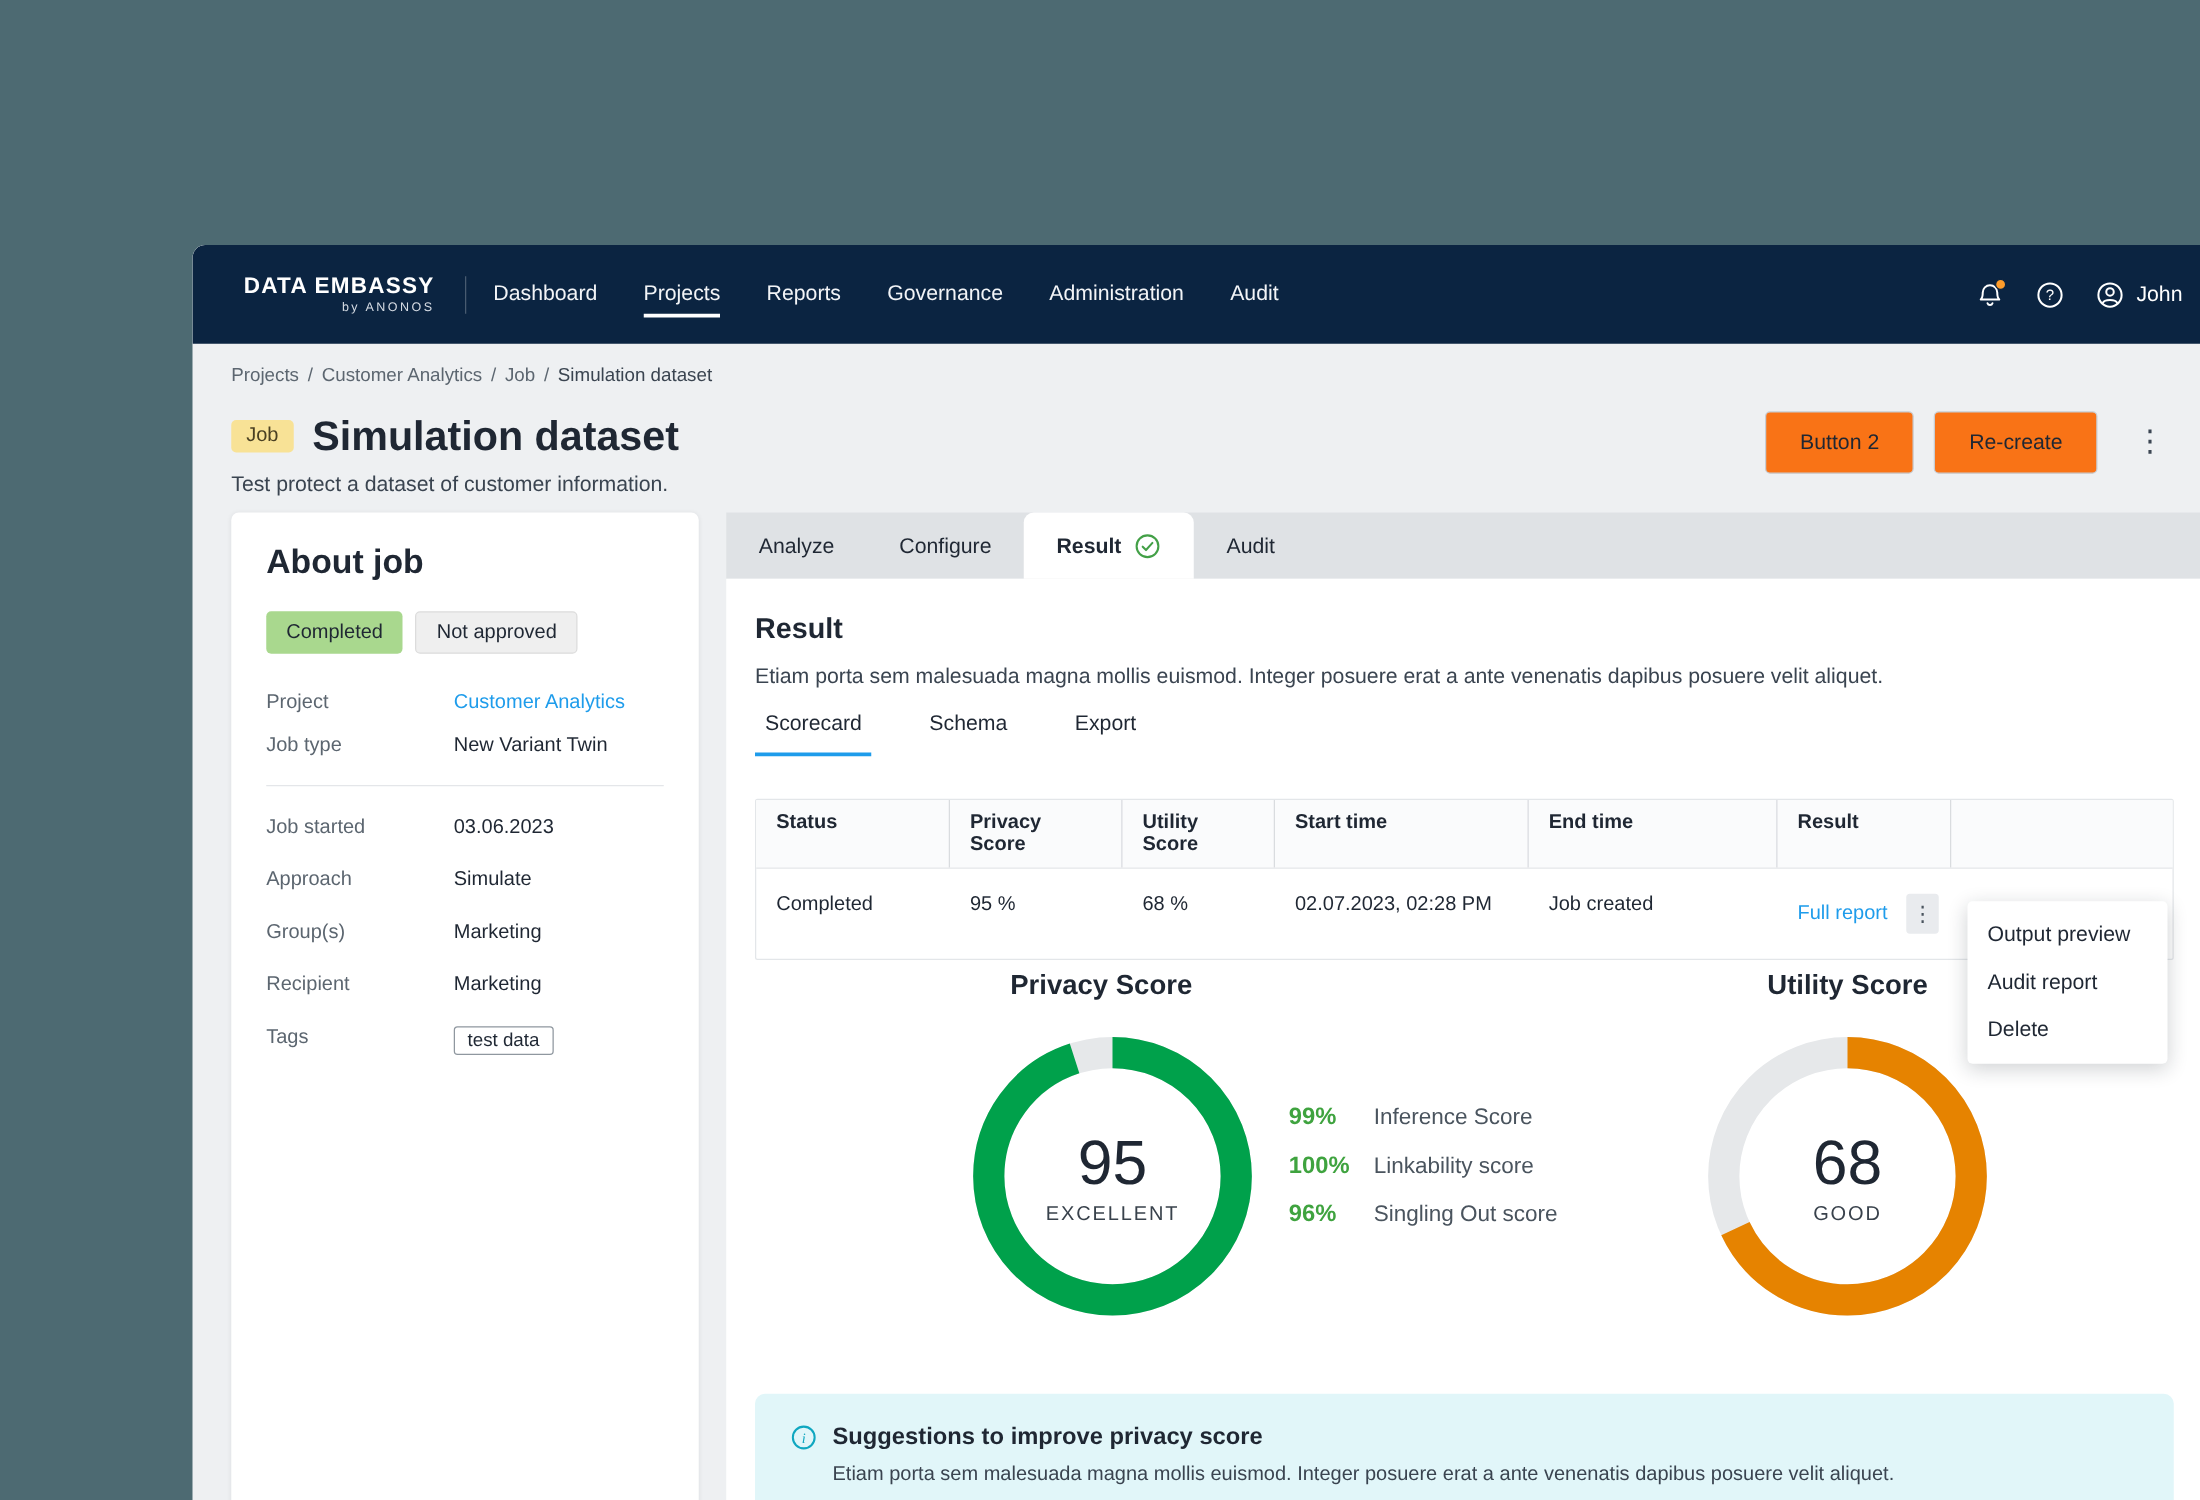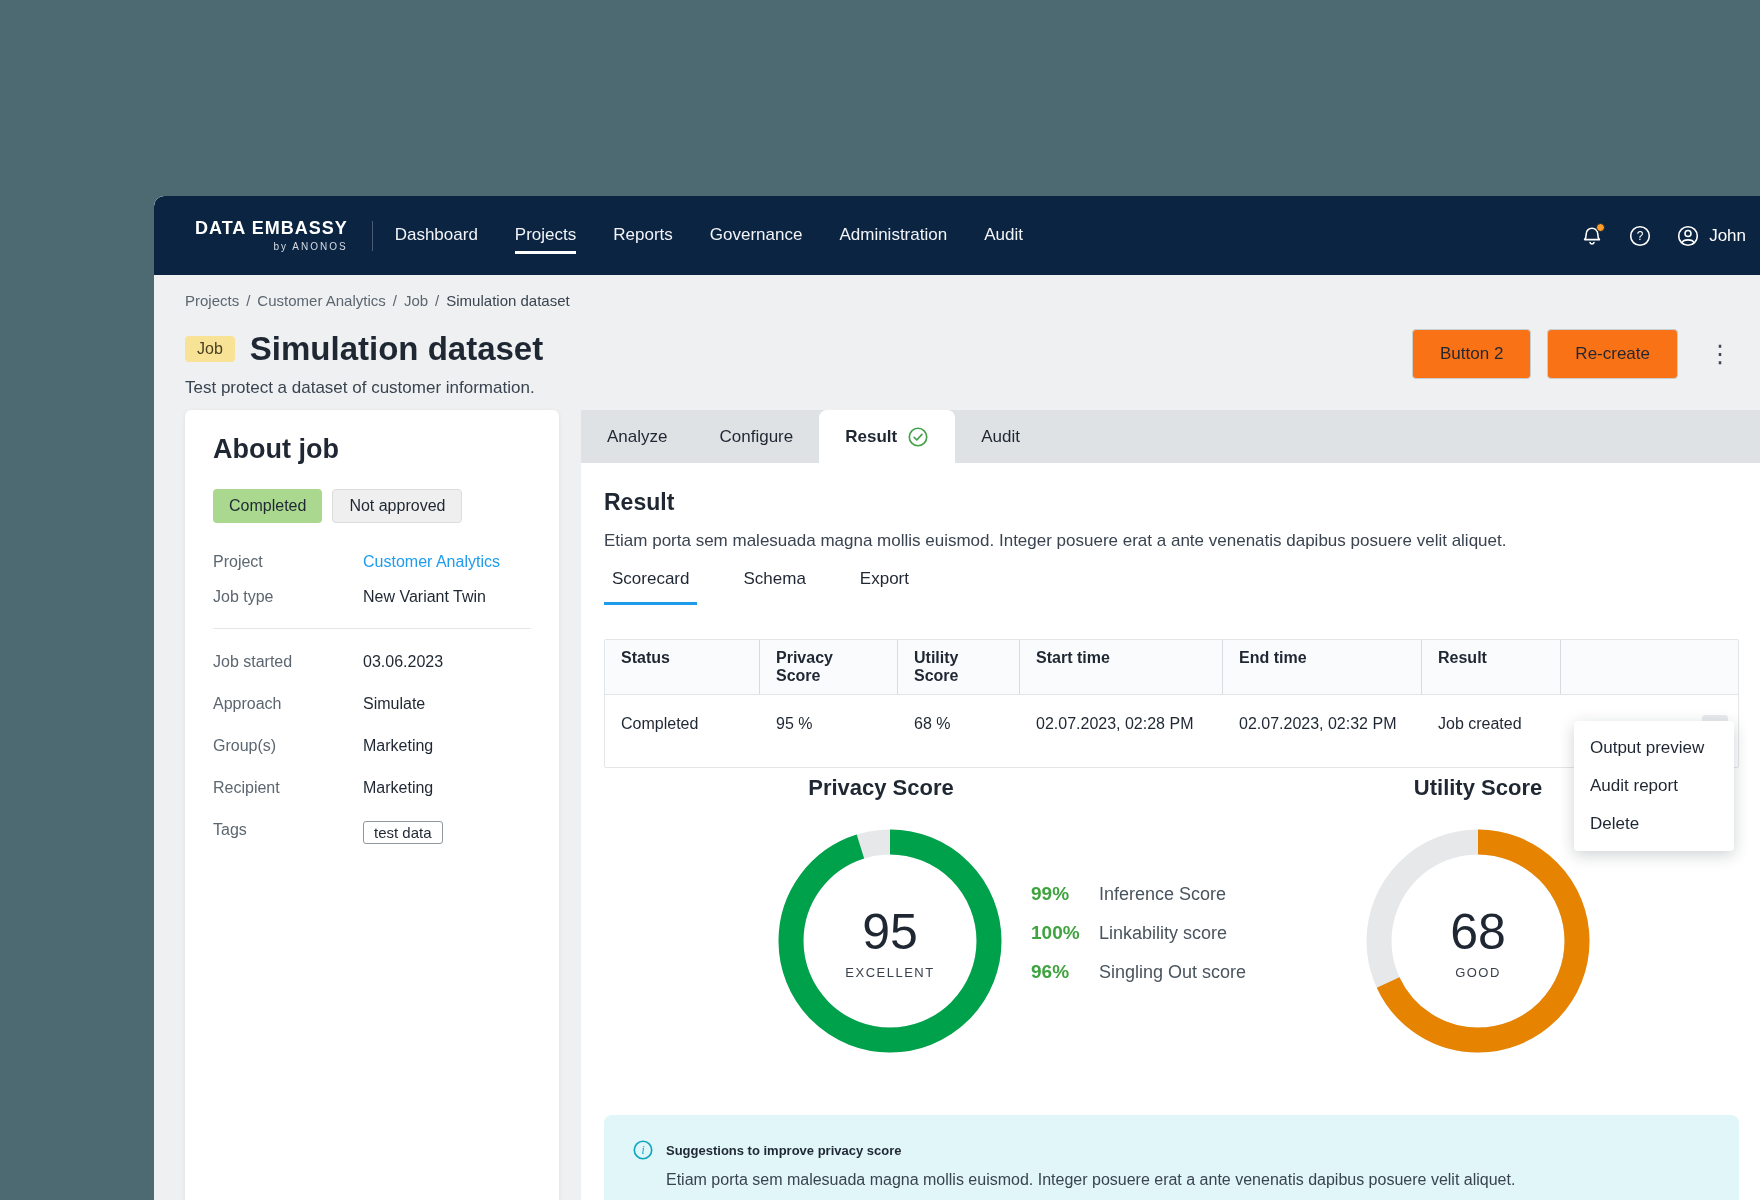--- a/index.html
+++ b/index.html
@@ -96,33 +96,33 @@
   
   .chart-title { position:absolute; width:340px; text-align:center; font-size:22px; font-weight:bold; top:312px; }
   .chart-title.privacy { left:130px; }
   .chart-title.utility { left:727px; }
   .donut-wrap { position:absolute; width:224px; height:224px; top:366px; }
   .donut-wrap.privacy { left:197px; }
   .donut-wrap.utility { left:785px; }
   .donut-wrap svg { width:224px; height:224px; transform:rotate(-90deg); }
   .donut-center { position:absolute; inset:0; display:flex; flex-direction:column; align-items:center; justify-content:center; }
   .donut-value { font-size:50px; color:#1F2733; }
-  .donut-label { font-size:13px; letter-spacing:1.5px; color:#39424C; margin-top:4px; }
+  .donut-label { font-size:16px; letter-spacing:1.5px; color:#39424C; margin-top:4px; }
 
   .legend { position:absolute; left:450px; top:420px; }
   .legend-row { display:flex; align-items:baseline; margin-bottom:17px; }
   .legend-pct { width:62px; font-size:19px; font-weight:bold; color:#3FA33F; }
   .legend-label { font-size:18px; color:#4A545E; margin-left:6px; }
 
   
   .suggestion { position:absolute; left:23px; right:21px; top:652px; height:150px; background:#E1F6F9; border-radius:8px;
                 padding:24px 28px 0 28px; }
   .sug-head { display:flex; align-items:center; gap:12px; }
   .sug-icon svg { width:22px; height:22px; display:block; }
-  .sug-title { font-size:13px; font-weight:bold; }
+  .sug-title { font-size:19px; font-weight:bold; }
   .sug-text { font-size:16px; color:#3A4450; margin:10px 0 0 34px; }
 </style>
 </head>
 <body>
 
 <div class="window">
 
   <div class="navbar">
     <div class="logo">
       <div class="logo-line1">DATA EMBASSY</div>
@@ -260,21 +260,20 @@
         <div class="th">Start time</div>
         <div class="th">End time</div>
         <div class="th">Result</div>
         <div class="th"></div>
       </div>
       <div class="t-row">
         <div class="td">Completed</div>
         <div class="td">95 %</div>
         <div class="td">68 %</div>
         <div class="td">02.07.2023, 02:28 PM</div>
-        <div class="td">02.07.2023, 02:32 PM</div>
         <div class="td">Job created</div>
         <div class="td actions">
           <span class="link">Full report</span>
           <span class="row-kebab">⋮</span>
         </div>
       </div>
     </div>
 
     <div class="dropdown">
       <div class="menu-item">Output preview</div>

